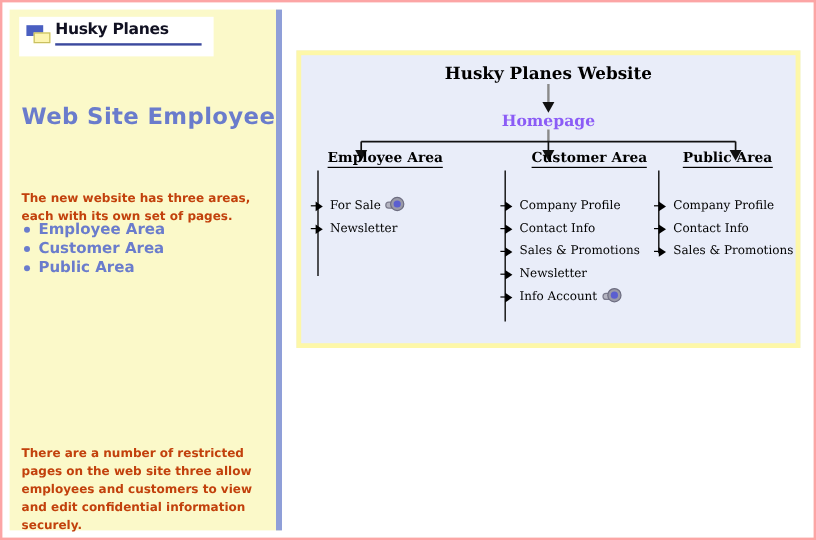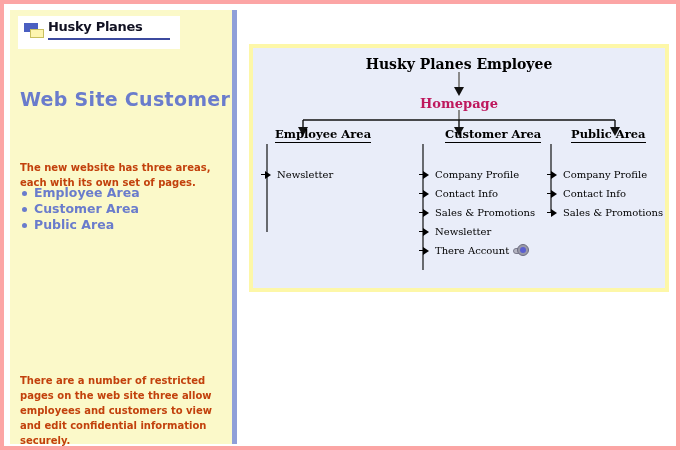--- a/index.html
+++ b/index.html
@@ -1,19 +1,19 @@
 <!DOCTYPE html>
 <html><head>
 <meta charset="utf-8">
 <style>
   html,body{margin:0;padding:0;background:#ffffff;}
   body{width:680px;height:450px;overflow:hidden;font-family:"Liberation Sans",sans-serif;}
 
   #page{position:relative;width:680px;height:450px;background:#ffffff;
-        border:4px solid #fca5a5;box-sizing:border-box;}
+        border:2px solid #fca5a5;box-sizing:border-box;}
 
   
   #sidebar{position:absolute;left:6px;top:6px;width:226px;height:434px;
            background:#fbf9c9;box-sizing:border-box;}
   #sidebar-edge{position:absolute;left:228px;top:6px;width:5px;height:434px;
                 background:#8f9fd8;}
 
   #logo-box{position:absolute;left:8px;top:6px;width:162px;height:33px;
             background:#ffffff;}
   #logo-icon{position:absolute;left:6px;top:7px;width:22px;height:16px;}
@@ -42,21 +42,21 @@
   #side-list li:before{content:"";position:absolute;left:2px;top:6px;width:5px;height:5px;
                        border-radius:50%;background:#6a7ccc;}
 
   
   #diagram{position:absolute;left:245px;top:40px;width:420px;height:248px;
            background:#e9edf9;border:4px solid #fdf7a8;box-sizing:border-box;}
 
   #diag-title{position:absolute;left:0;top:8px;width:100%;text-align:center;
               font-family:"DejaVu Serif",serif;font-weight:bold;font-size:14px;color:#000000;}
   #diag-sub{position:absolute;left:0;top:48px;width:100%;text-align:center;
-            font-family:"DejaVu Serif",serif;font-weight:bold;font-size:13px;color:#be185d;}
+            font-family:"DejaVu Serif",serif;font-weight:bold;font-size:13px;color:#8b5cf6;}
 
   
   #wires{position:absolute;left:0;top:0;width:100%;height:100%;pointer-events:none;}
 
   .col{position:absolute;top:76px;}
   #col-0{left:10px;width:165px;}
   #col-1{left:168px;width:130px;}
   #col-2{left:296px;width:118px;}
 
   .col-head{font-family:"DejaVu Serif",serif;font-weight:bold;font-size:11.5px;color:#000000;
@@ -92,38 +92,38 @@
 
     <div id="logo-box">
       <div id="logo-icon">
         <div class="sq-blue"></div>
           <div class="sq-yellow"></div>
       </div>
       <div id="logo-text">Husky Planes</div>
       <div id="logo-rule"></div>
     </div>
 
-    <div id="side-heading">Web Site Customer</div>
+    <div id="side-heading">Web Site Employee</div>
 
     <div class="side-para" id="para-1">The new website has three areas, each with its own set of pages.</div>
 
     <ul id="side-list">
       <li>Employee Area</li>
       <li>Customer Area</li>
       <li>Public Area</li>
     </ul>
 
 
     <div class="side-para" id="para-3">There are a number of restricted pages on the web site three allow employees and customers to view and edit confidential information securely.</div>
   </div>
   <div id="sidebar-edge"></div>
 
   <div id="diagram">
 
-    <div id="diag-title">Husky Planes Employee</div>
+    <div id="diag-title">Husky Planes Website</div>
     <div id="diag-sub">Homepage</div>
 
     <svg id="wires" viewBox="0 0 412 240" preserveAspectRatio="none">
 
       <line x1="206" y1="24" x2="206" y2="40" stroke="#8a8a8a" stroke-width="2"></line>
       <polygon points="201,39 211,39 206,48" fill="#111111"></polygon>
 
       <line x1="206" y1="62" x2="206" y2="72" stroke="#8a8a8a" stroke-width="2"></line>
       <line x1="50" y1="72" x2="362" y2="72" stroke="#111111" stroke-width="1.4"></line>
 
@@ -135,32 +135,33 @@
       <polygon points="357,79 367,79 362,88" fill="#111111"></polygon>
 
       <line x1="14" y1="96" x2="14" y2="184" stroke="#111111" stroke-width="1.2"></line>
       <line x1="170" y1="96" x2="170" y2="222" stroke="#111111" stroke-width="1.2"></line>
       <line x1="298" y1="96" x2="298" y2="165" stroke="#111111" stroke-width="1.2"></line>
     </svg>
 
     <div class="col" id="col-0">
       <div class="col-head">Employee Area</div>
       <ul class="col-items">
+        <li><span class="stem"></span><span class="arrow"></span><span>For Sale</span><span class="lockicon"><span class="tail"></span><span class="ring"></span><span class="core"></span></span></li>
         <li><span class="stem"></span><span class="arrow"></span><span>Newsletter</span></li>
       </ul>
     </div>
 
     <div class="col" id="col-1">
       <div class="col-head">Customer Area</div>
       <ul class="col-items">
         <li><span class="stem"></span><span class="arrow"></span><span>Company Profile</span></li>
         <li><span class="stem"></span><span class="arrow"></span><span>Contact Info</span></li>
         <li><span class="stem"></span><span class="arrow"></span><span>Sales &amp; Promotions</span></li>
         <li><span class="stem"></span><span class="arrow"></span><span>Newsletter</span></li>
-        <li><span class="stem"></span><span class="arrow"></span><span>There Account</span><span class="lockicon"><span class="tail"></span><span class="ring"></span><span class="core"></span></span></li>
+        <li><span class="stem"></span><span class="arrow"></span><span>Info Account</span><span class="lockicon"><span class="tail"></span><span class="ring"></span><span class="core"></span></span></li>
       </ul>
     </div>
 
     <div class="col" id="col-2">
       <div class="col-head">Public Area</div>
       <ul class="col-items">
         <li><span class="stem"></span><span class="arrow"></span><span>Company Profile</span></li>
         <li><span class="stem"></span><span class="arrow"></span><span>Contact Info</span></li>
         <li><span class="stem"></span><span class="arrow"></span><span>Sales &amp; Promotions</span></li>
       </ul>

